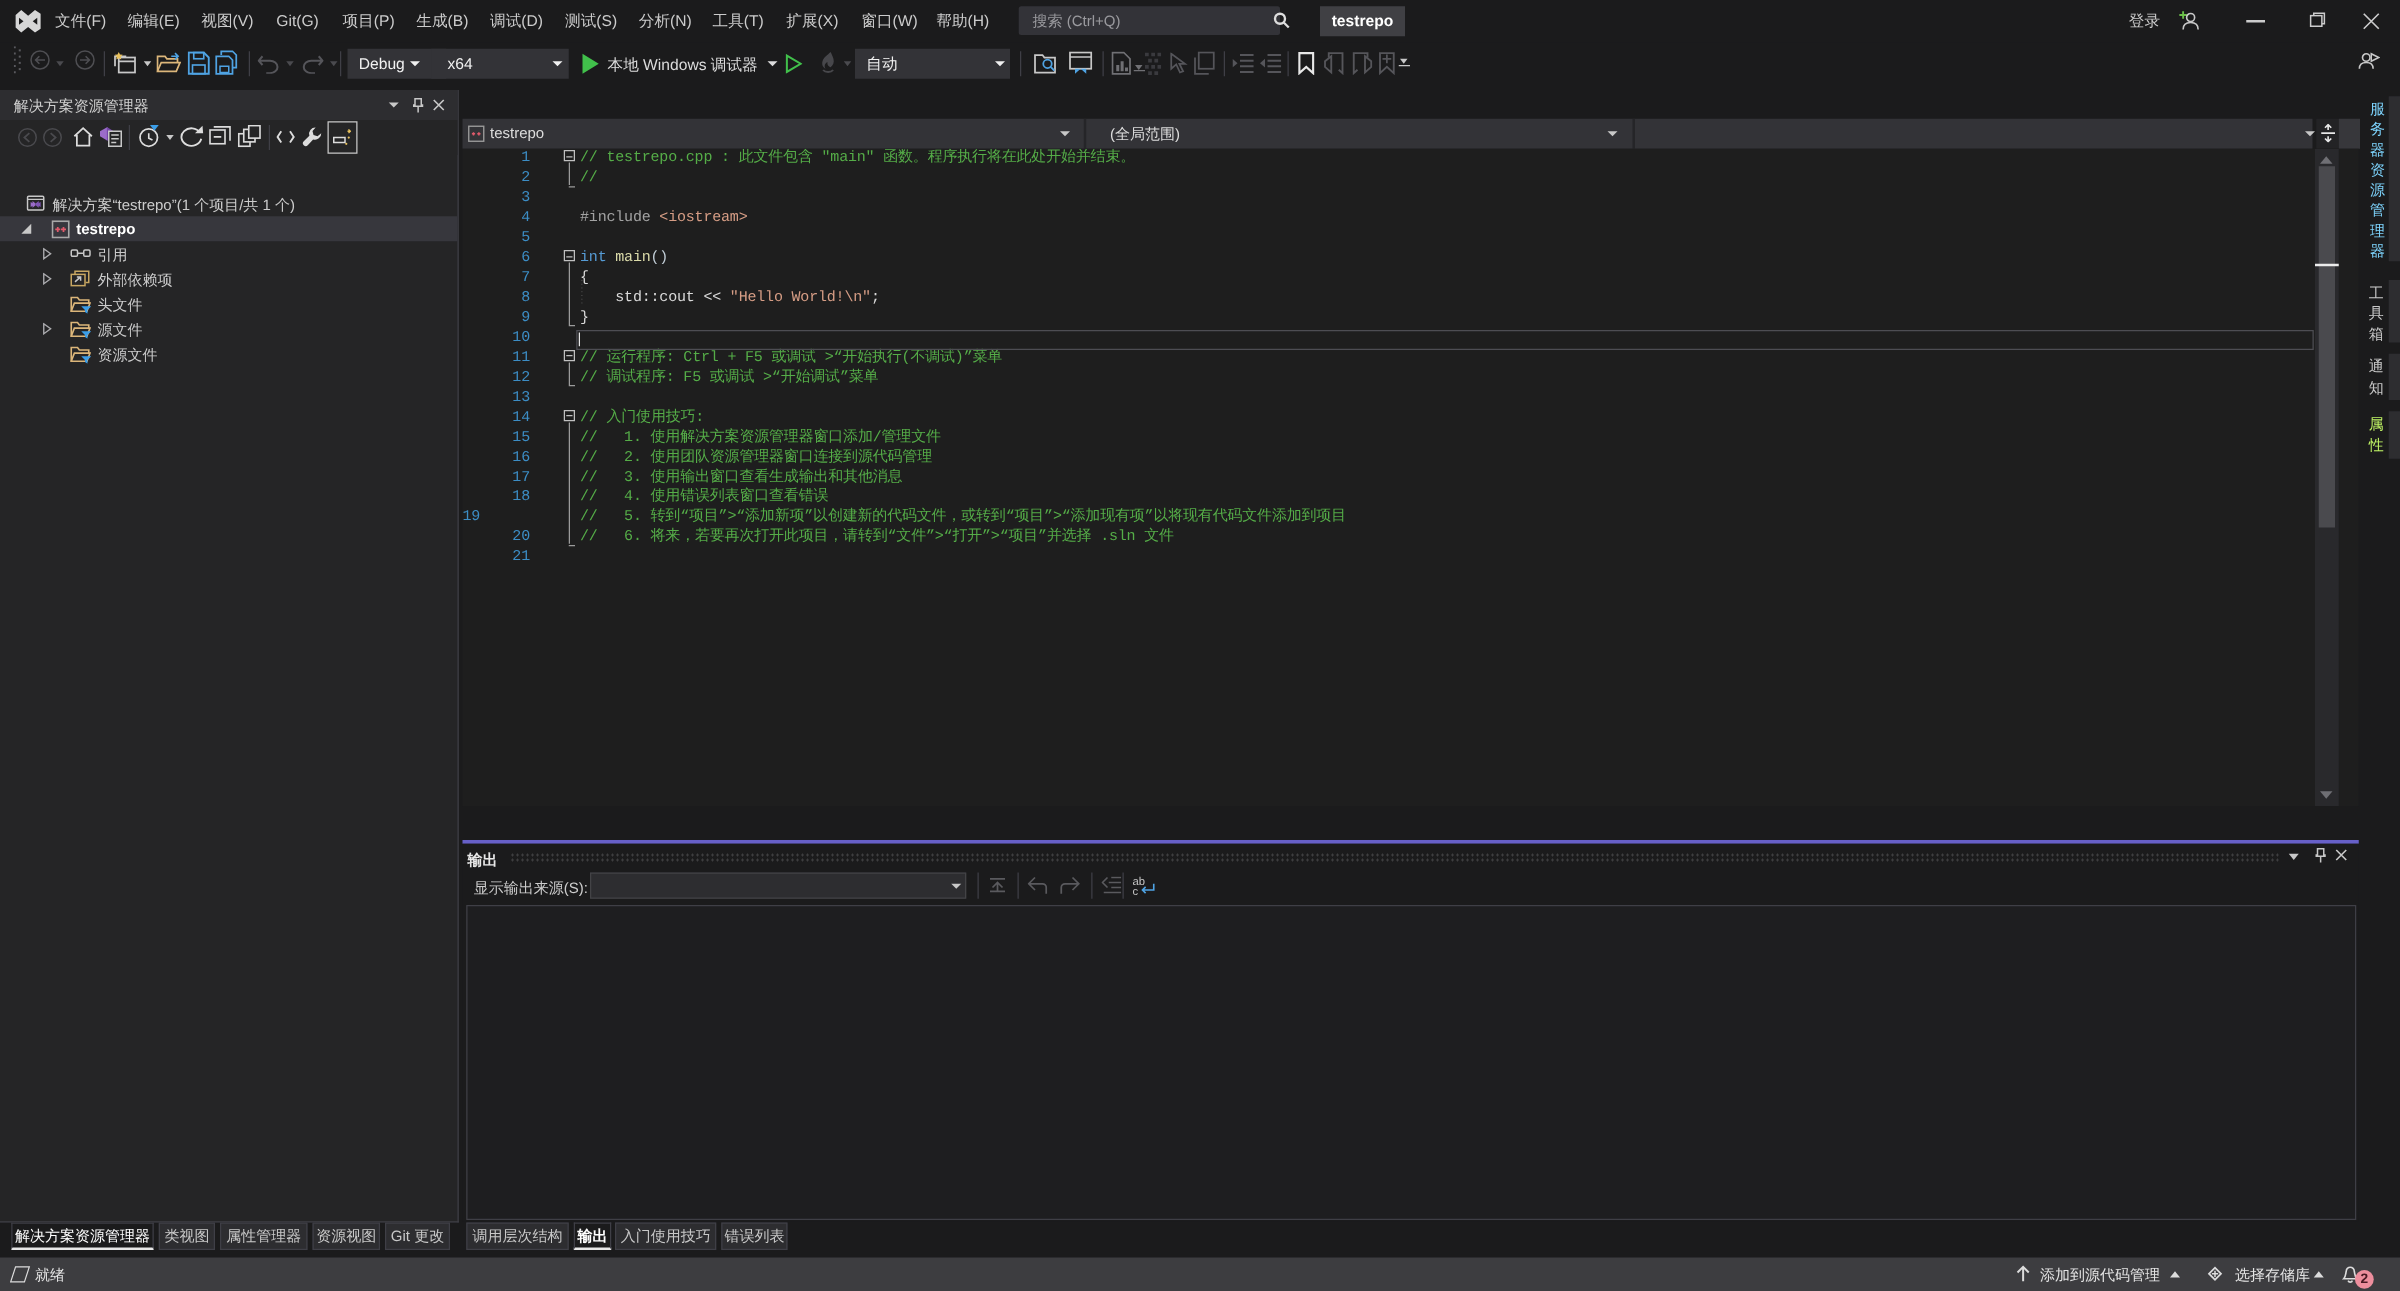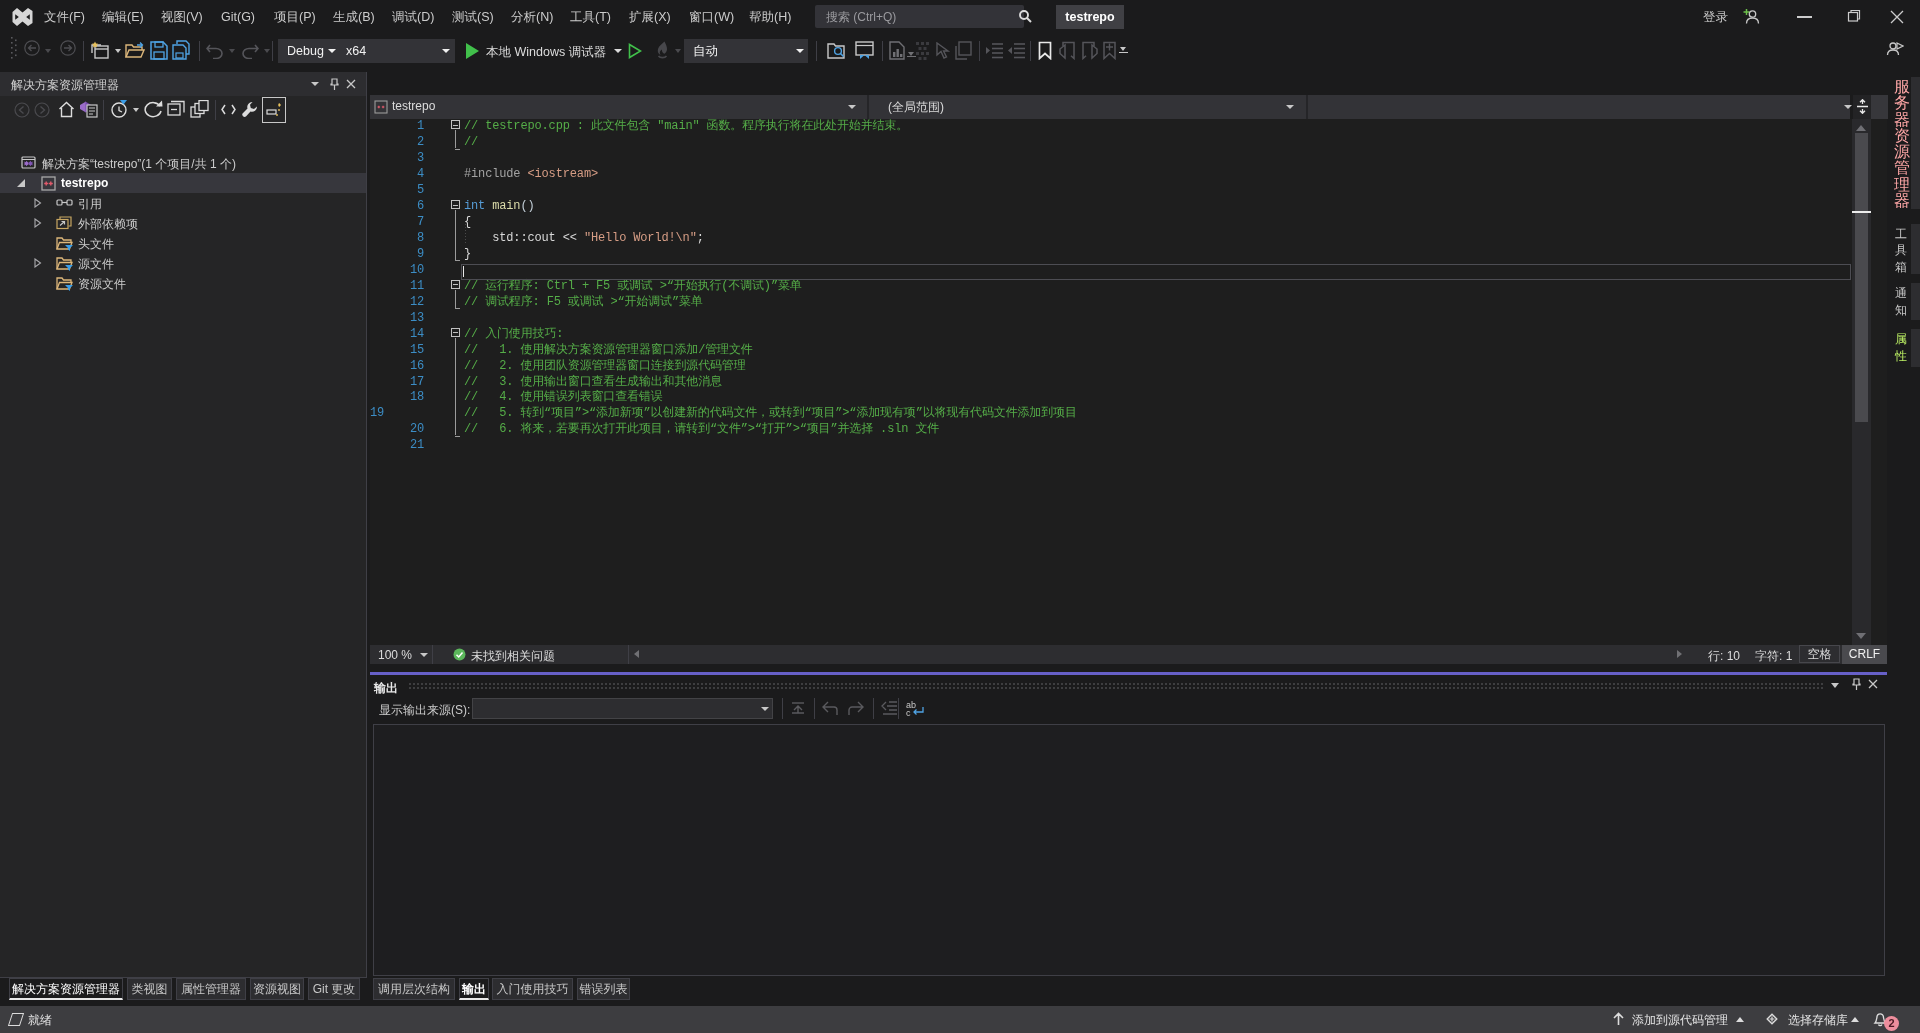--- a/index.html
+++ b/index.html
@@ -105,21 +105,21 @@
 <svg class="a" style="left:206px;top:42px" width="18" height="17" viewBox="0 0 18 17">
       <path d="M4 3 L1 6.5 L4 10 M1.5 6.5 H10 a6 5 0 0 1 6 5 a6 5 0 0 1 -6 5 H7" fill="none" stroke="#55555A" stroke-width="1.6"></path>
     </svg>
 <div class="cdn" style="left:229px;top:49px;border-left:3.5px solid transparent;border-right:3.5px solid transparent;border-top:4px solid #4A4A4E"></div>
 <svg class="a" style="left:241px;top:42px" width="18" height="17" viewBox="0 0 18 17">
       <path d="M14 3 L17 6.5 L14 10 M16.5 6.5 H8 a6 5 0 0 0 -6 5 a6 5 0 0 0 6 5 H11" fill="none" stroke="#55555A" stroke-width="1.6"></path>
     </svg>
 <div class="cdn" style="left:264px;top:49px;border-left:3.5px solid transparent;border-right:3.5px solid transparent;border-top:4px solid #4A4A4E"></div>
 <div class="sep" style="left:272px;top:41px;height:20px"></div>
 <div class="a" style="left:278px;top:39px;width:79px;height:24px;background:#333337;color:#F1F1F1;font-size:12.5px;line-height:24px"><span style="margin-left:9px">Debug</span><span class="cdn" style="left:50px;top:10px;border-left:4px solid transparent;border-right:4px solid transparent;border-top:4.5px solid #F1F1F1"></span></div>
-<div class="a" style="left:345px;top:39px;width:110px;height:24px;background:#333337;color:#F1F1F1;font-size:12.5px;line-height:24px"><span style="margin-left:1px">x64</span><span class="cdn" style="left:97px;top:10px;border-left:4px solid transparent;border-right:4px solid transparent;border-top:4.5px solid #F1F1F1"></span></div>
+<div class="a" style="left:345px;top:39px;width:110px;height:24px;background:#333337;color:#F1F1F1;font-size:12.5px;line-height:24px"><span style="margin-left:13px">x64</span><span class="cdn" style="left:97px;top:10px;border-left:4px solid transparent;border-right:4px solid transparent;border-top:4.5px solid #F1F1F1"></span></div>
 <div class="cdn" style="left:466px;top:43px;border-top:8px solid transparent;border-bottom:8px solid transparent;border-left:13px solid #41C04B"></div>
 <span class="a" style="left:486px;top:44px;font-size:12.5px;color:#DCDCDC">本地 Windows 调试器</span>
 <div class="cdn" style="left:614px;top:49px;border-left:4px solid transparent;border-right:4px solid transparent;border-top:4.5px solid #DCDCDC"></div>
 <svg class="a" style="left:628px;top:43px" width="14" height="16" viewBox="0 0 14 16">
       <path d="M1.5 1.5 L12.5 8 L1.5 14.5 Z" fill="none" stroke="#41C04B" stroke-width="1.6"></path>
     </svg>
 <svg class="a" style="left:652px;top:40px" width="18" height="20" viewBox="0 0 18 20">
       <path d="M12.5 1.5 C10 4 7 5.5 6 9 C5.2 12 6.5 14 8.5 15 C7 12.5 8 10.5 10 9.5 C9.5 12 11 13 12.5 13.8 C14.5 12.2 15.5 10 14.8 7.2 C14.2 4.8 13.2 3.2 12.5 1.5 Z" fill="#47474B"></path>
       <path d="M6.5 16 a4.5 3 0 0 0 8 0" fill="none" stroke="#47474B" stroke-width="1.6"></path>
     </svg>
@@ -429,37 +429,20 @@
 <div class="a" style="left:91px;top:145px;width:1388px;height:14px;border:1px solid #4D4D53"></div>
 <div class="a" style="left:92.5px;top:146.5px;width:1.5px;height:11px;background:#E8E8E8"></div>
 
 <div class="a" style="left:1482px;top:0;width:19px;height:526px;background:#29292C"></div>
 <span class="cdn" style="left:1486px;top:6px;border-left:5px solid transparent;border-right:5px solid transparent;border-bottom:6px solid #6F6F74"></span>
 <div class="a" style="left:1485px;top:14px;width:13px;height:289px;background:#4A4A4E"></div>
 <div class="a" style="left:1482px;top:92px;width:19px;height:2px;background:#ECECEC"></div>
 <span class="cdn" style="left:1486px;top:514px;border-left:5px solid transparent;border-right:5px solid transparent;border-top:6px solid #6F6F74"></span>
 </div>
 
-<div class="a" style="left:0;top:576px;width:1517px;height:19px;background:#2D2D30">
-<span class="a" style="left:8px;top:3px;font-size:12px;color:#DCDCDC">100 %</span>
-<span class="cdn" style="left:50px;top:8px;border-left:4px solid transparent;border-right:4px solid transparent;border-top:4.5px solid #C8C8C8"></span>
-<div class="sep" style="left:62px;top:0;height:19px"></div>
-<svg class="a" style="left:83px;top:3px" width="13" height="13" viewBox="0 0 13 13">
-        <circle cx="6.5" cy="6.5" r="6" fill="#5BB75B"></circle>
-        <path d="M3.5 6.8 L5.7 9 L9.5 4.5" fill="none" stroke="#FFFFFF" stroke-width="1.5"></path>
-      </svg>
-<span class="a" style="left:101px;top:3px;font-size:12px;color:#DCDCDC">未找到相关问题</span>
-<div class="sep" style="left:258px;top:0;height:19px"></div>
-<span class="cdn" style="left:264px;top:5px;border-top:4.5px solid transparent;border-bottom:4.5px solid transparent;border-right:5px solid #707074"></span>
-<span class="cdn" style="left:1307px;top:5px;border-top:4.5px solid transparent;border-bottom:4.5px solid transparent;border-left:5px solid #707074"></span>
-<span class="a" style="left:1338px;top:3px;font-size:12px;color:#DCDCDC">行: 10</span>
-<span class="a" style="left:1385px;top:3px;font-size:12px;color:#DCDCDC">字符: 1</span>
-<div class="a" style="left:1429px;top:0px;width:41px;height:18px;border:1px solid #47474C;box-sizing:border-box;font-size:12px;color:#DCDCDC;text-align:center;line-height:17px">空格</div>
-<div class="a" style="left:1472px;top:0px;width:45px;height:19px;background:#4A4A4E;font-size:12px;color:#F0F0F0;text-align:center;line-height:18px">CRLF</div>
-</div>
 
 <div class="a" style="left:0;top:603px;width:1517px;height:2.5px;background:#6760C8"></div>
 
 <div class="a" style="left:0;top:605.5px;width:1517px;height:302px;background:#1B1B1C">
 <span class="a" style="left:4px;top:5px;font-size:12px;font-weight:bold;color:#E8E8E8">输出</span>
 <div class="a" style="left:38px;top:7px;width:1415px;height:8px;background-image:radial-gradient(#3E3E40 0.9px,transparent 1.1px);background-size:4px 4px"></div>
 <span class="cdn" style="left:1461px;top:8px;border-left:4.5px solid transparent;border-right:4.5px solid transparent;border-top:5px solid #C8C8C8"></span>
 <svg class="a" style="left:1481px;top:3px" width="11" height="13" viewBox="0 0 11 13">
         <path d="M3 1 h5 v5 h1 v1 H2 v-1 h1 Z M5.5 7 v5" fill="none" stroke="#C8C8C8" stroke-width="1.2"></path>
       </svg>
@@ -493,21 +476,21 @@
           <text x="0" y="17" font-size="9" fill="#C8C8C8" font-family="Liberation Sans">c</text>
           <path d="M17 8 v5 H8 M10.5 10.5 L8 13 l2.5 2.5" fill="none" stroke="#4FA3E3" stroke-width="1.3"></path>
         </svg>
 </div>
 <div class="a" style="left:3px;top:49px;width:1512px;height:252px;background:#1E1E20;border:1px solid #3F3F46;box-sizing:border-box"></div>
 </div>
 </div>
 
 <div class="a" id="rightchan" style="left:1887px;top:69px;width:33px;height:936px">
 <div class="a" style="left:24px;top:8px;width:9px;height:132px;background:#2D2D30"></div>
-<div class="a" style="left:7px;top:10px;width:14px;font-size:16px;color:#fca5a5;line-height:16.3px;text-align:center;word-break:break-all">服务器资源管理器</div>
+<div class="a" style="left:7px;top:10px;width:14px;font-size:12px;color:#7dd3fc;line-height:16.3px;text-align:right;word-break:break-all">服务器资源管理器</div>
 <div class="a" style="left:24px;top:155px;width:9px;height:50px;background:#2D2D30"></div>
 <div class="a" style="left:7px;top:157px;width:14px;font-size:12px;color:#C8C8C8;line-height:16.3px;text-align:center;word-break:break-all">工具箱</div>
 <div class="a" style="left:24px;top:214px;width:9px;height:37px;background:#2D2D30"></div>
 <div class="a" style="left:7px;top:216px;width:14px;font-size:12px;color:#C8C8C8;line-height:17px;text-align:center;word-break:break-all">通知</div>
 <div class="a" style="left:24px;top:260px;width:9px;height:38px;background:#2D2D30"></div>
 <div class="a" style="left:7px;top:262px;width:14px;font-size:12px;color:#bef264;line-height:17px;text-align:center;word-break:break-all">属性</div>
 </div>
 
 <div class="a" id="bottomtabs" style="left:0;top:978px;width:1920px;height:24px">
 <div class="a" style="left:9px;top:0;width:114px;height:22px;background:#1B1B1C;border:1px solid #3F3F46;border-bottom:2px solid #E8E8E8;box-sizing:border-box;color:#FFFFFF;font-size:12px;text-align:center;line-height:20px;white-space:nowrap">解决方案资源管理器</div>

